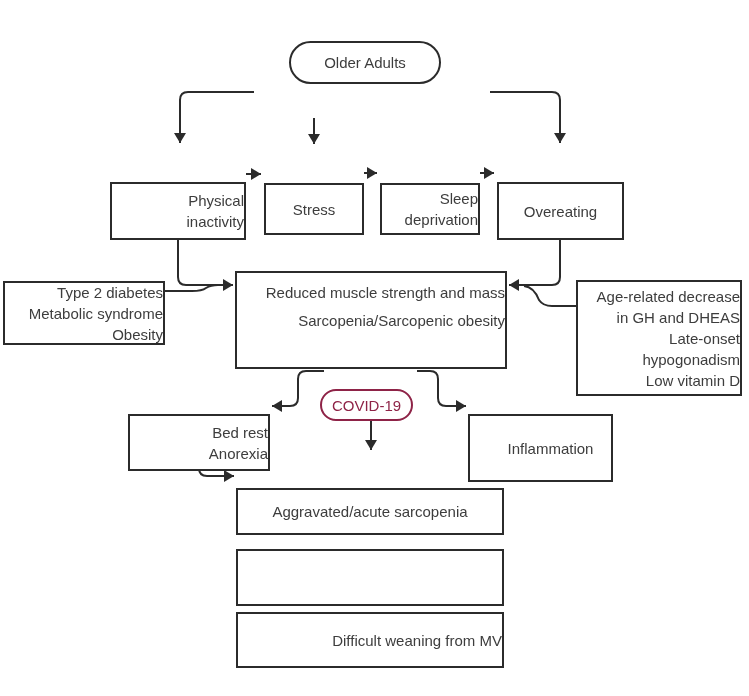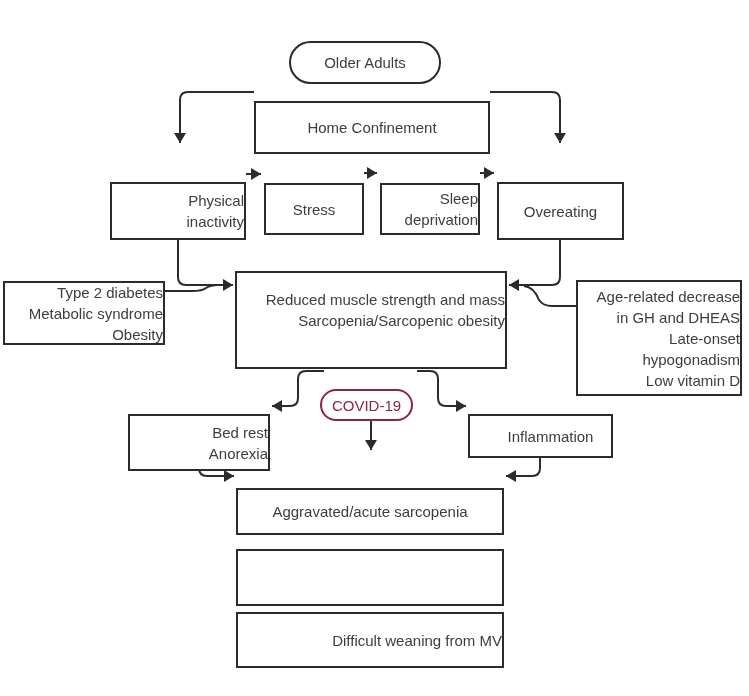--- a/index.html
+++ b/index.html
@@ -73,23 +73,20 @@
     <path d="M 199 435 V 468 Q 199 476 207 476 H 234" marker-end="url(#ah)"></path>
     <path d="M 540 434 V 468 Q 540 476 532 476 H 506" marker-end="url(#ah)"></path>
     <path d="M 371 499 V 511" marker-end="url(#ah)"></path>
     <path d="M 371 632 V 644" marker-end="url(#ah)"></path>
   </svg>
 
   <div class="node stadium" style="left:289px; top:5px; width:152px; height:43px;">
     <span class="lbl">Older Adults</span>
   </div>
 
-  <div class="node" style="left:254px; top:65px; width:236px; height:53px;">
-    <span class="lbl">Home Confinement</span>
-  </div>
 
   <div class="node" style="left:110px; top:146px; width:136px; height:58px;padding-left:43px;">
     <span class="ln">Physical</span>
     <span class="ln">inactivity</span>
   </div>
 
   <div class="node" style="left:264px; top:147px; width:100px; height:52px;">
     <span class="lbl">Stress</span>
   </div>
 
@@ -101,21 +98,21 @@
   <div class="node" style="left:497px; top:146px; width:127px; height:58px;">
     <span class="lbl">Overeating</span>
   </div>
 
   <div class="node" style="left:3px; top:245px; width:162px; height:64px;">
     <span class="ln">Type 2 diabetes</span>
     <span class="ln">Metabolic syndrome</span>
     <span class="ln">Obesity</span>
   </div>
 
-  <div class="node" style="left:235px; top:235px; width:272px; height:98px;">
+  <div class="node" style="left:235px; top:235px; width:272px; height:98px;gap:7px;">
     <span class="ln">Reduced muscle strength and mass</span>
     <span class="ln">Sarcopenia/Sarcopenic obesity</span>
     <span class="ln"></span>
   </div>
 
   <div class="node" style="left:576px; top:244px; width:166px; height:116px;">
     <span class="ln">Age-related decrease</span>
     <span class="ln">in GH and DHEAS</span>
     <span class="ln">Late-onset</span>
     <span class="ln">hypogonadism</span>
@@ -124,21 +121,21 @@
 
   <div class="node stadium covid" style="left:320px; top:353px; width:93px; height:32px;">
     <span class="lbl">COVID-19</span>
   </div>
 
   <div class="node" style="left:128px; top:378px; width:142px; height:57px;">
     <span class="ln">Bed rest</span>
     <span class="ln">Anorexia</span>
   </div>
 
-  <div class="node" style="left:468px; top:378px; width:145px; height:44px;padding-left:20px;">
+  <div class="node" style="left:468px; top:378px; width:145px; height:68px;padding-left:20px;">
     <span class="lbl">Inflammation</span>
   </div>
 
   <div class="node" style="left:236px; top:452px; width:268px; height:47px;">
     <span class="lbl">Aggravated/acute sarcopenia</span>
   </div>
 
   <div class="node" style="left:236px; top:513px; width:268px; height:57px;">
   </div>
 

